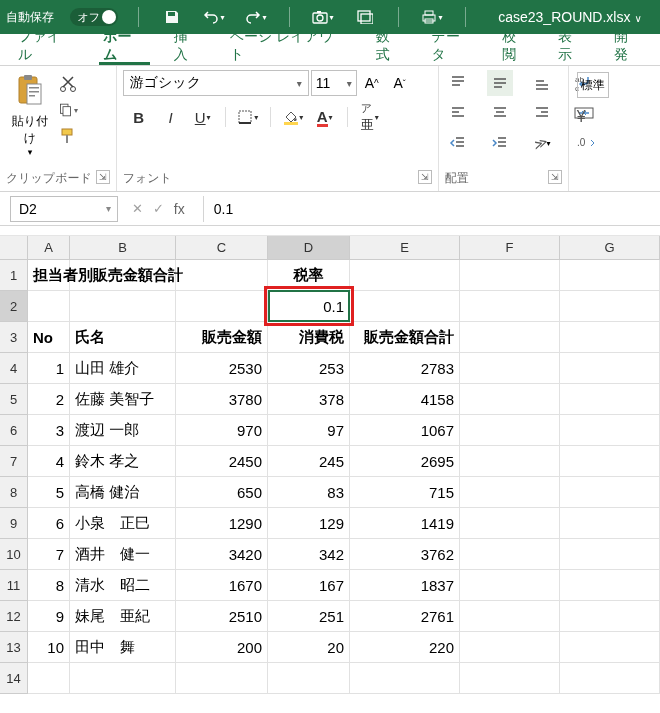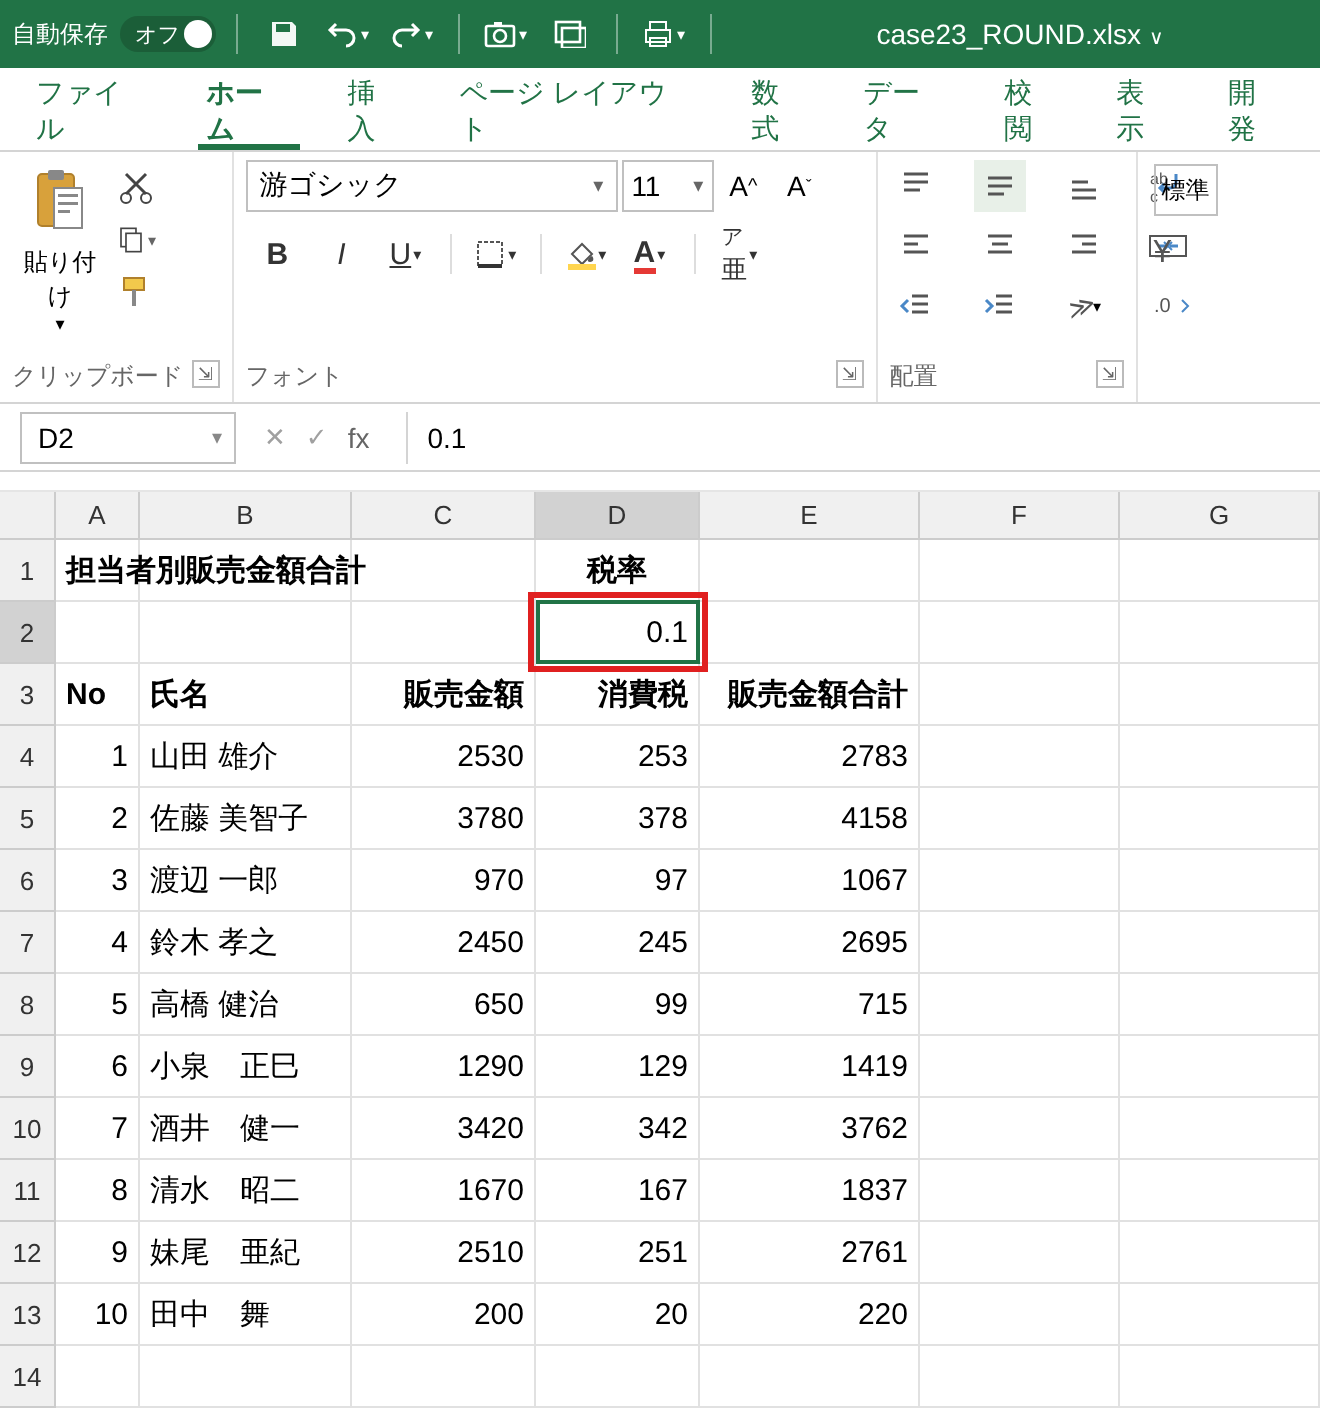--- a/index.html
+++ b/index.html
@@ -1,31 +1,31 @@
 <!DOCTYPE html>
 <html><head>
 <meta charset="utf-8">
 <style>
 * { margin: 0; padding: 0; box-sizing: border-box; }
 body { font-family: "Yu Gothic", "游ゴシック", "Meiryo", sans-serif; font-size: 13px; background: #fff; width: 660px; height: 713px; overflow: hidden; user-select: none; }
 
 
-.titlebar { background: #217346; color: #fff; height: 34px; display: flex; align-items: center; padding: 0 6px; gap: 6px; }
+.titlebar { background: #217346; color: #fff; height: 34px; display: flex; align-items: center; padding: 0 6px; gap: 16px; }
 .titlebar .auto-save-label { font-size: 12px; }
 .titlebar .auto-save-toggle { background: #1b5e38; border-radius: 9px; height: 18px; width: 48px; display: inline-flex; align-items: center; padding: 0 2px; font-size: 11px; justify-content: flex-end; }
 .titlebar .auto-save-toggle .knob { width: 14px; height: 14px; background: #fff; border-radius: 50%; margin-left: 2px; }
 .qat-sep { width: 1px; height: 20px; background: rgba(255,255,255,0.4); margin: 0 4px; }
 .qat-btn { width: 26px; height: 26px; display: flex; align-items: center; justify-content: center; fill: #fff; color: #fff; border-radius: 4px; }
 .chev-down { font-size: 8px; margin-left: 1px; }
 .filename-wrap { flex: 1; text-align: center; }
 .filename { font-size: 14px; }
 .filename .chev { font-size: 10px; margin-left: 4px; }
 
 
-.tabs { display: flex; align-items: flex-end; height: 42px; border-bottom: 1px solid #d4d4d4; padding: 0 4px 0 4px; background: #fff; justify-content: center; }
+.tabs { display: flex; align-items: flex-end; height: 32px; border-bottom: 1px solid #d4d4d4; padding: 0 4px 0 4px; background: #fff; justify-content: center; }
 .tab { padding: 0 14px; height: 38px; display: flex; align-items: center; font-size: 14px; color: #217346; }
 .tab.active { color: #217346; font-weight: bold; position: relative; }
 .tab.active::after { content: ""; position: absolute; left: 10px; right: 10px; bottom: 0; height: 3px; background: #217346; }
 
 
 .ribbon { display: flex; height: 126px; background: #fff; border-bottom: 1px solid #d4d4d4; }
 .group { border-right: 1px solid #e1e1e1; padding: 4px 6px 0 6px; display: flex; flex-direction: column; justify-content: space-between; }
 .group-label { text-align: left; font-size: 12px; color: #666; padding: 2px 0 4px 0; }
 .group-label .launcher { float: right; width: 14px; height: 14px; border: 1px solid #bbb; display: inline-flex; align-items: center; justify-content: center; font-size: 9px; color: #666; margin-left: 4px; }
 .group-body { flex: 1; display: flex; align-items: flex-start; gap: 4px; }
@@ -487,21 +487,21 @@
         <div class="cell cD num">245</div>
         <div class="cell cE num">2695</div>
         <div class="cell cF"></div>
         <div class="cell cG"></div>
       </div>
       <div class="row">
         <div class="rh">8</div>
         <div class="cell cA num">5</div>
         <div class="cell cB">高橋 健治</div>
         <div class="cell cC num">650</div>
-        <div class="cell cD num">99</div>
+        <div class="cell cD num">83</div>
         <div class="cell cE num">715</div>
         <div class="cell cF"></div>
         <div class="cell cG"></div>
       </div>
       <div class="row">
         <div class="rh">9</div>
         <div class="cell cA num">6</div>
         <div class="cell cB">小泉　正巳</div>
         <div class="cell cC num">1290</div>
         <div class="cell cD num">129</div>

